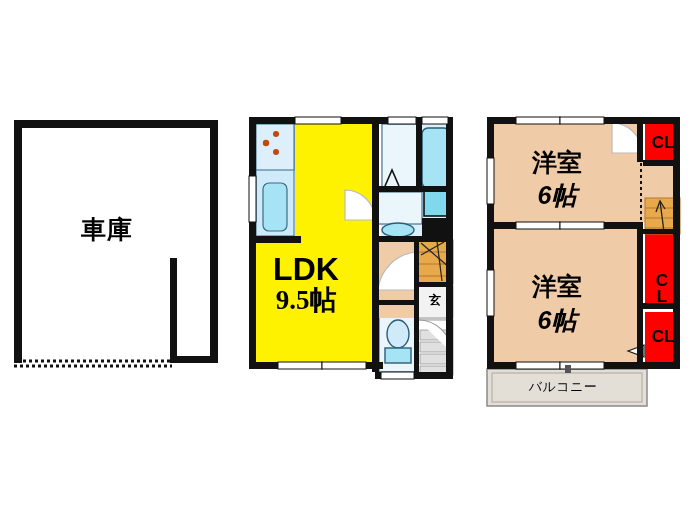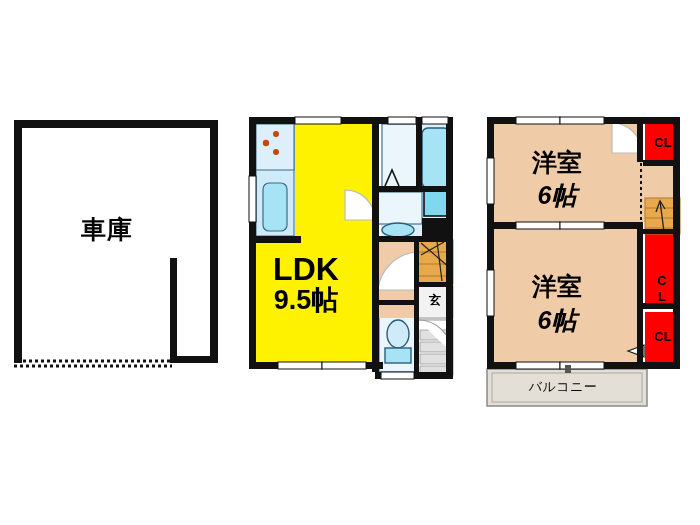--- a/index.html
+++ b/index.html
@@ -30,21 +30,21 @@
     pointer-events: none;
   }
   .lbl-garage {
     font-size: 25px;
     letter-spacing: 1px;
   }
   .lbl-ldk-main { font-size: 32px; letter-spacing: 0px; }
   .lbl-ldk-sub  { font-size: 27px; letter-spacing: 0px; }
   .lbl-room-main { font-size: 25px; text-align: center; }
   .lbl-room-sub  { font-size: 25px; font-style: italic; }
-  .lbl-cl { font-size: 13px; font-weight: bold; }
+  .lbl-cl { font-size: 17px; font-weight: bold; }
   .lbl-genkan { font-size: 12px; font-weight: bold; }
   .lbl-balcony { font-size: 13px; font-weight: normal; letter-spacing: 0.5px;}
 </style>
 </head>
 <body>
 
 <svg id="floorplan" viewBox="0 0 700 525" xmlns="http://www.w3.org/2000/svg">
 
   <rect x="0" y="0" width="700" height="525" fill="#ffffff"></rect>
 
@@ -216,21 +216,21 @@
     <rect x="560" y="362" width="44" height="7" fill="#ffffff" stroke="#111111" stroke-width="1"></rect>
 
     <rect x="565" y="365" width="6" height="8" fill="#555"></rect>
   </g>
 </svg>
 
 <div class="lbl lbl-garage" style="left:107px; top:229px; transform:translate(-50%,-50%);">車庫</div>
 
 <div class="lbl lbl-ldk-main" style="left:306px; top:270px; transform:translate(-50%,-50%);">LDK</div>
 
-<div class="lbl lbl-ldk-sub" style="left:306px; top:300px; transform:translate(-50%,-50%);">9.5帖</div>
+<div class="lbl lbl-ldk-sub" style="left:306px; top:300px; transform:translate(-50%,-50%);font-family:Liberation Serif, serif;">9.5帖</div>
 
 <div class="lbl lbl-genkan" style="left:435px; top:300px; transform:translate(-50%,-50%);">玄</div>
 
 <div class="lbl lbl-room-main" style="left:557px; top:162px; transform:translate(-50%,-50%);">洋室</div>
 
 <div class="lbl lbl-room-sub" style="left:557px; top:195px; transform:translate(-50%,-50%);">6帖</div>
 
 <div class="lbl lbl-room-main" style="left:557px; top:286px; transform:translate(-50%,-50%);">洋室</div>
 
 <div class="lbl lbl-room-sub" style="left:557px; top:320px; transform:translate(-50%,-50%);">6帖</div>

